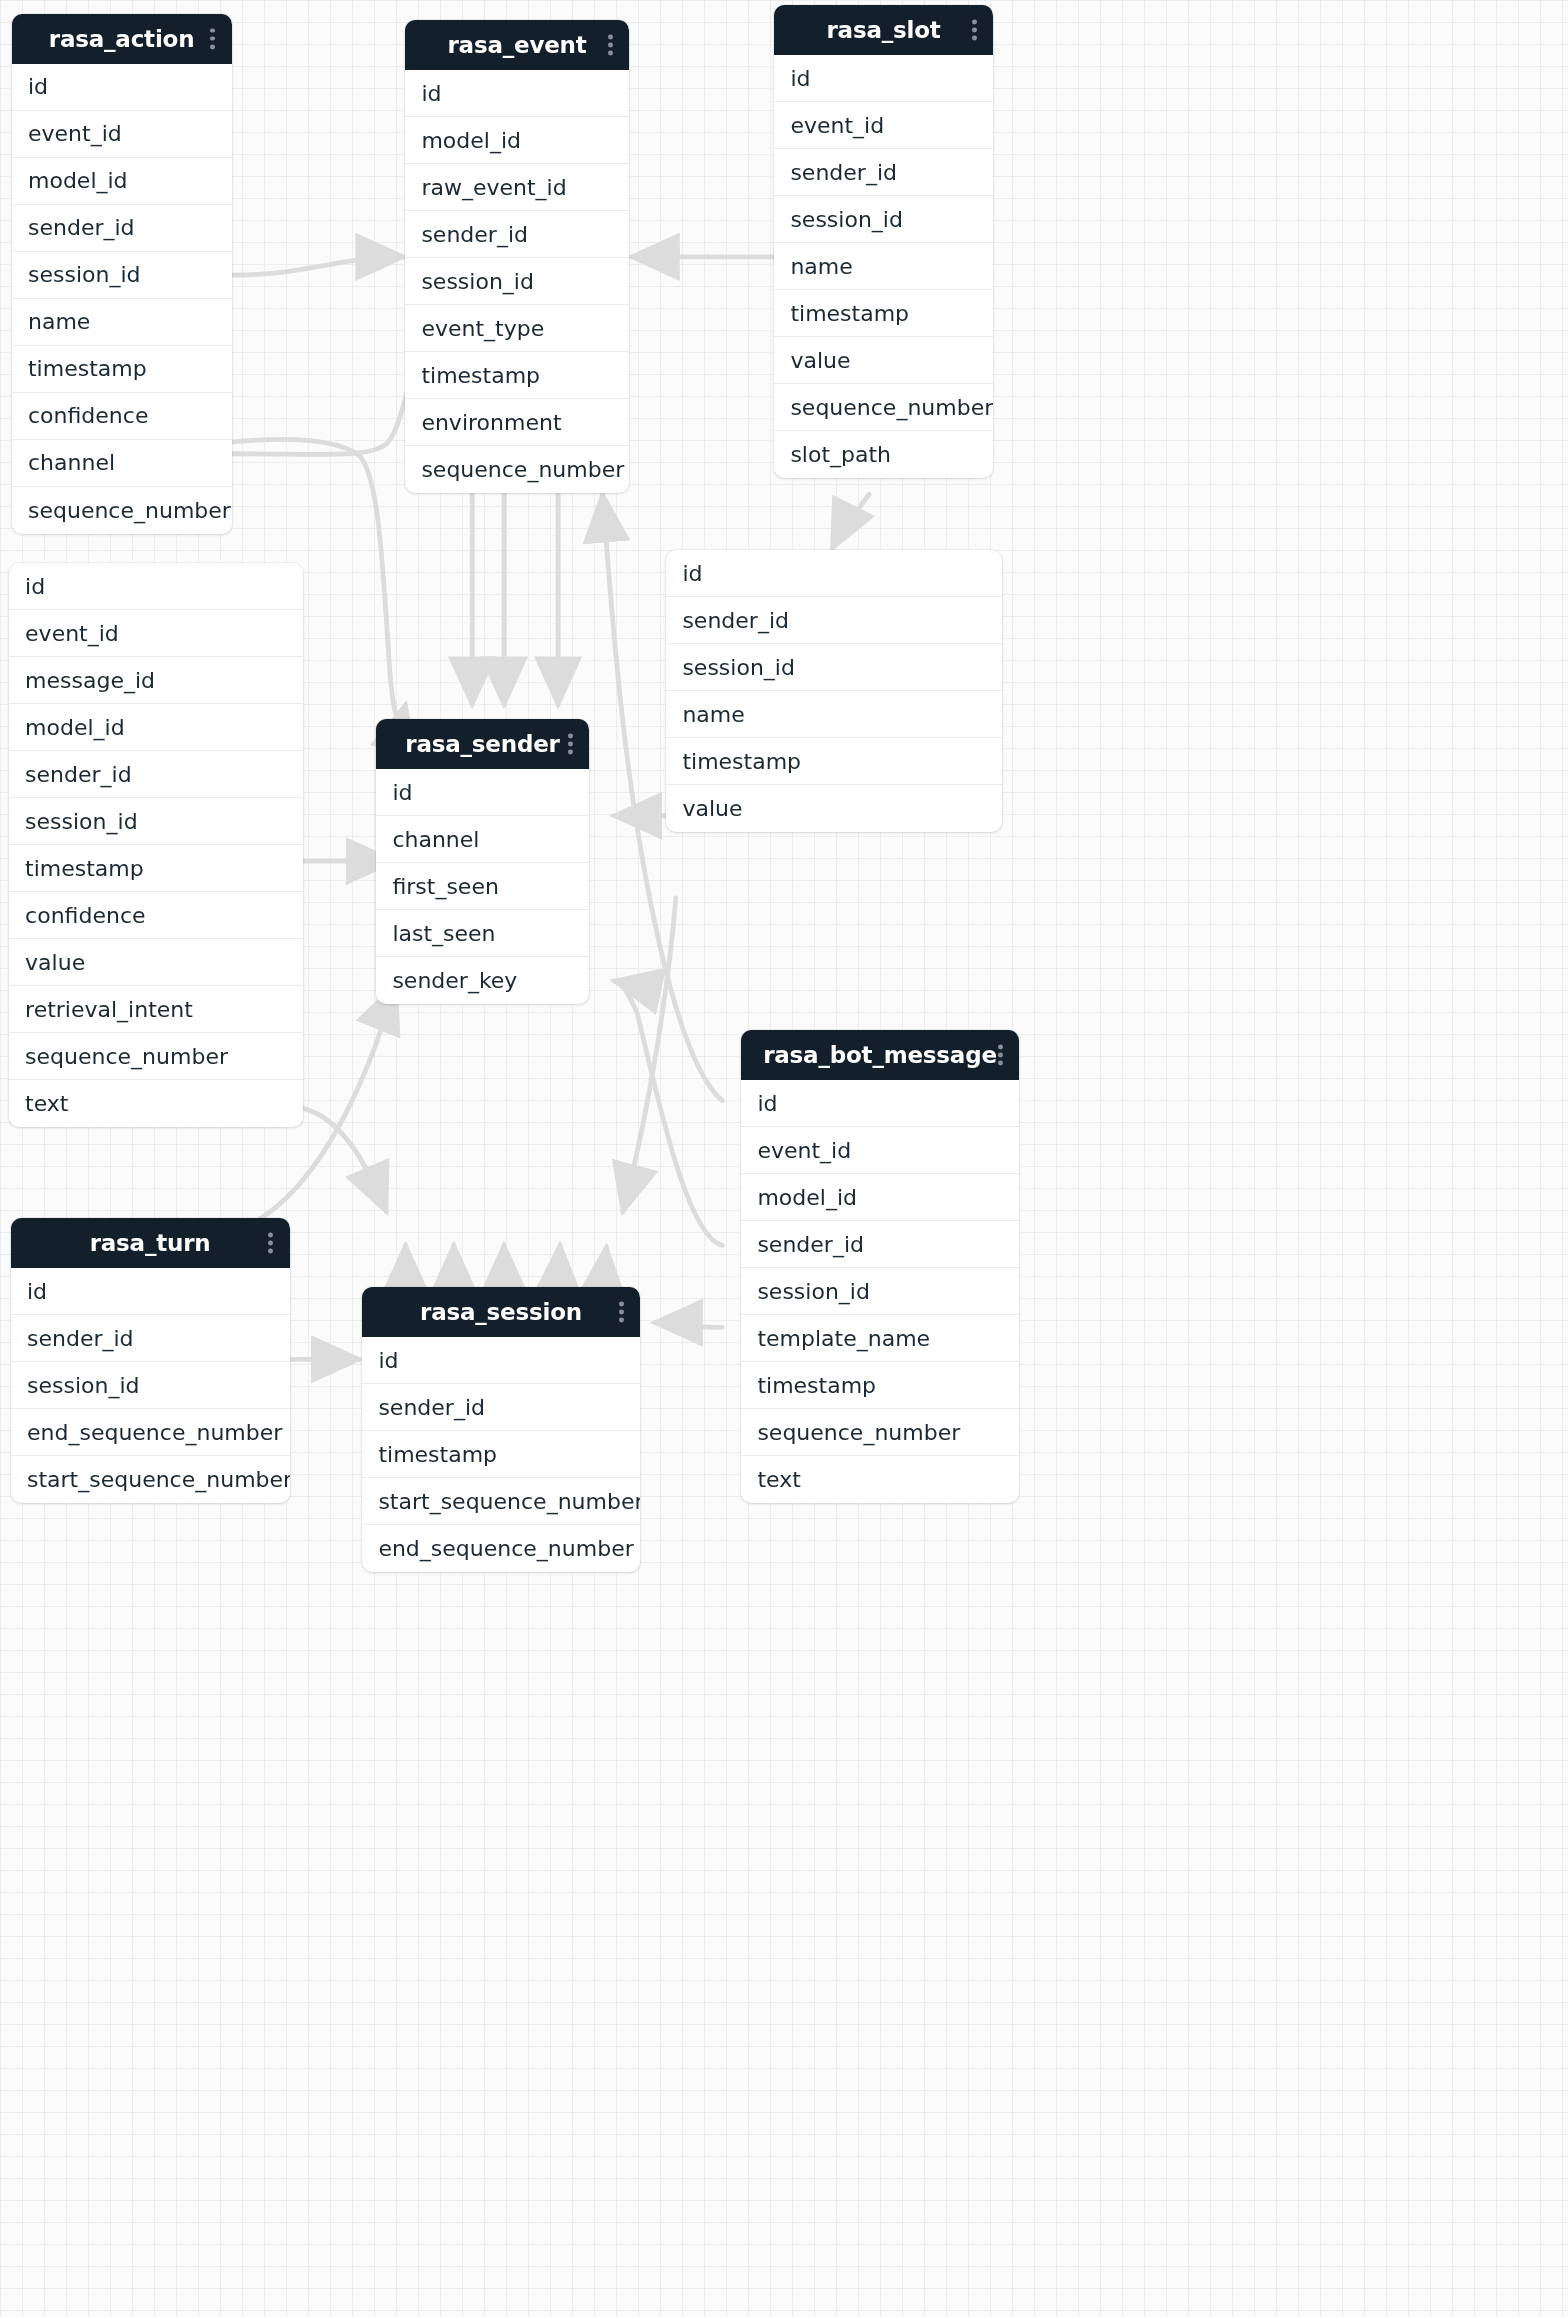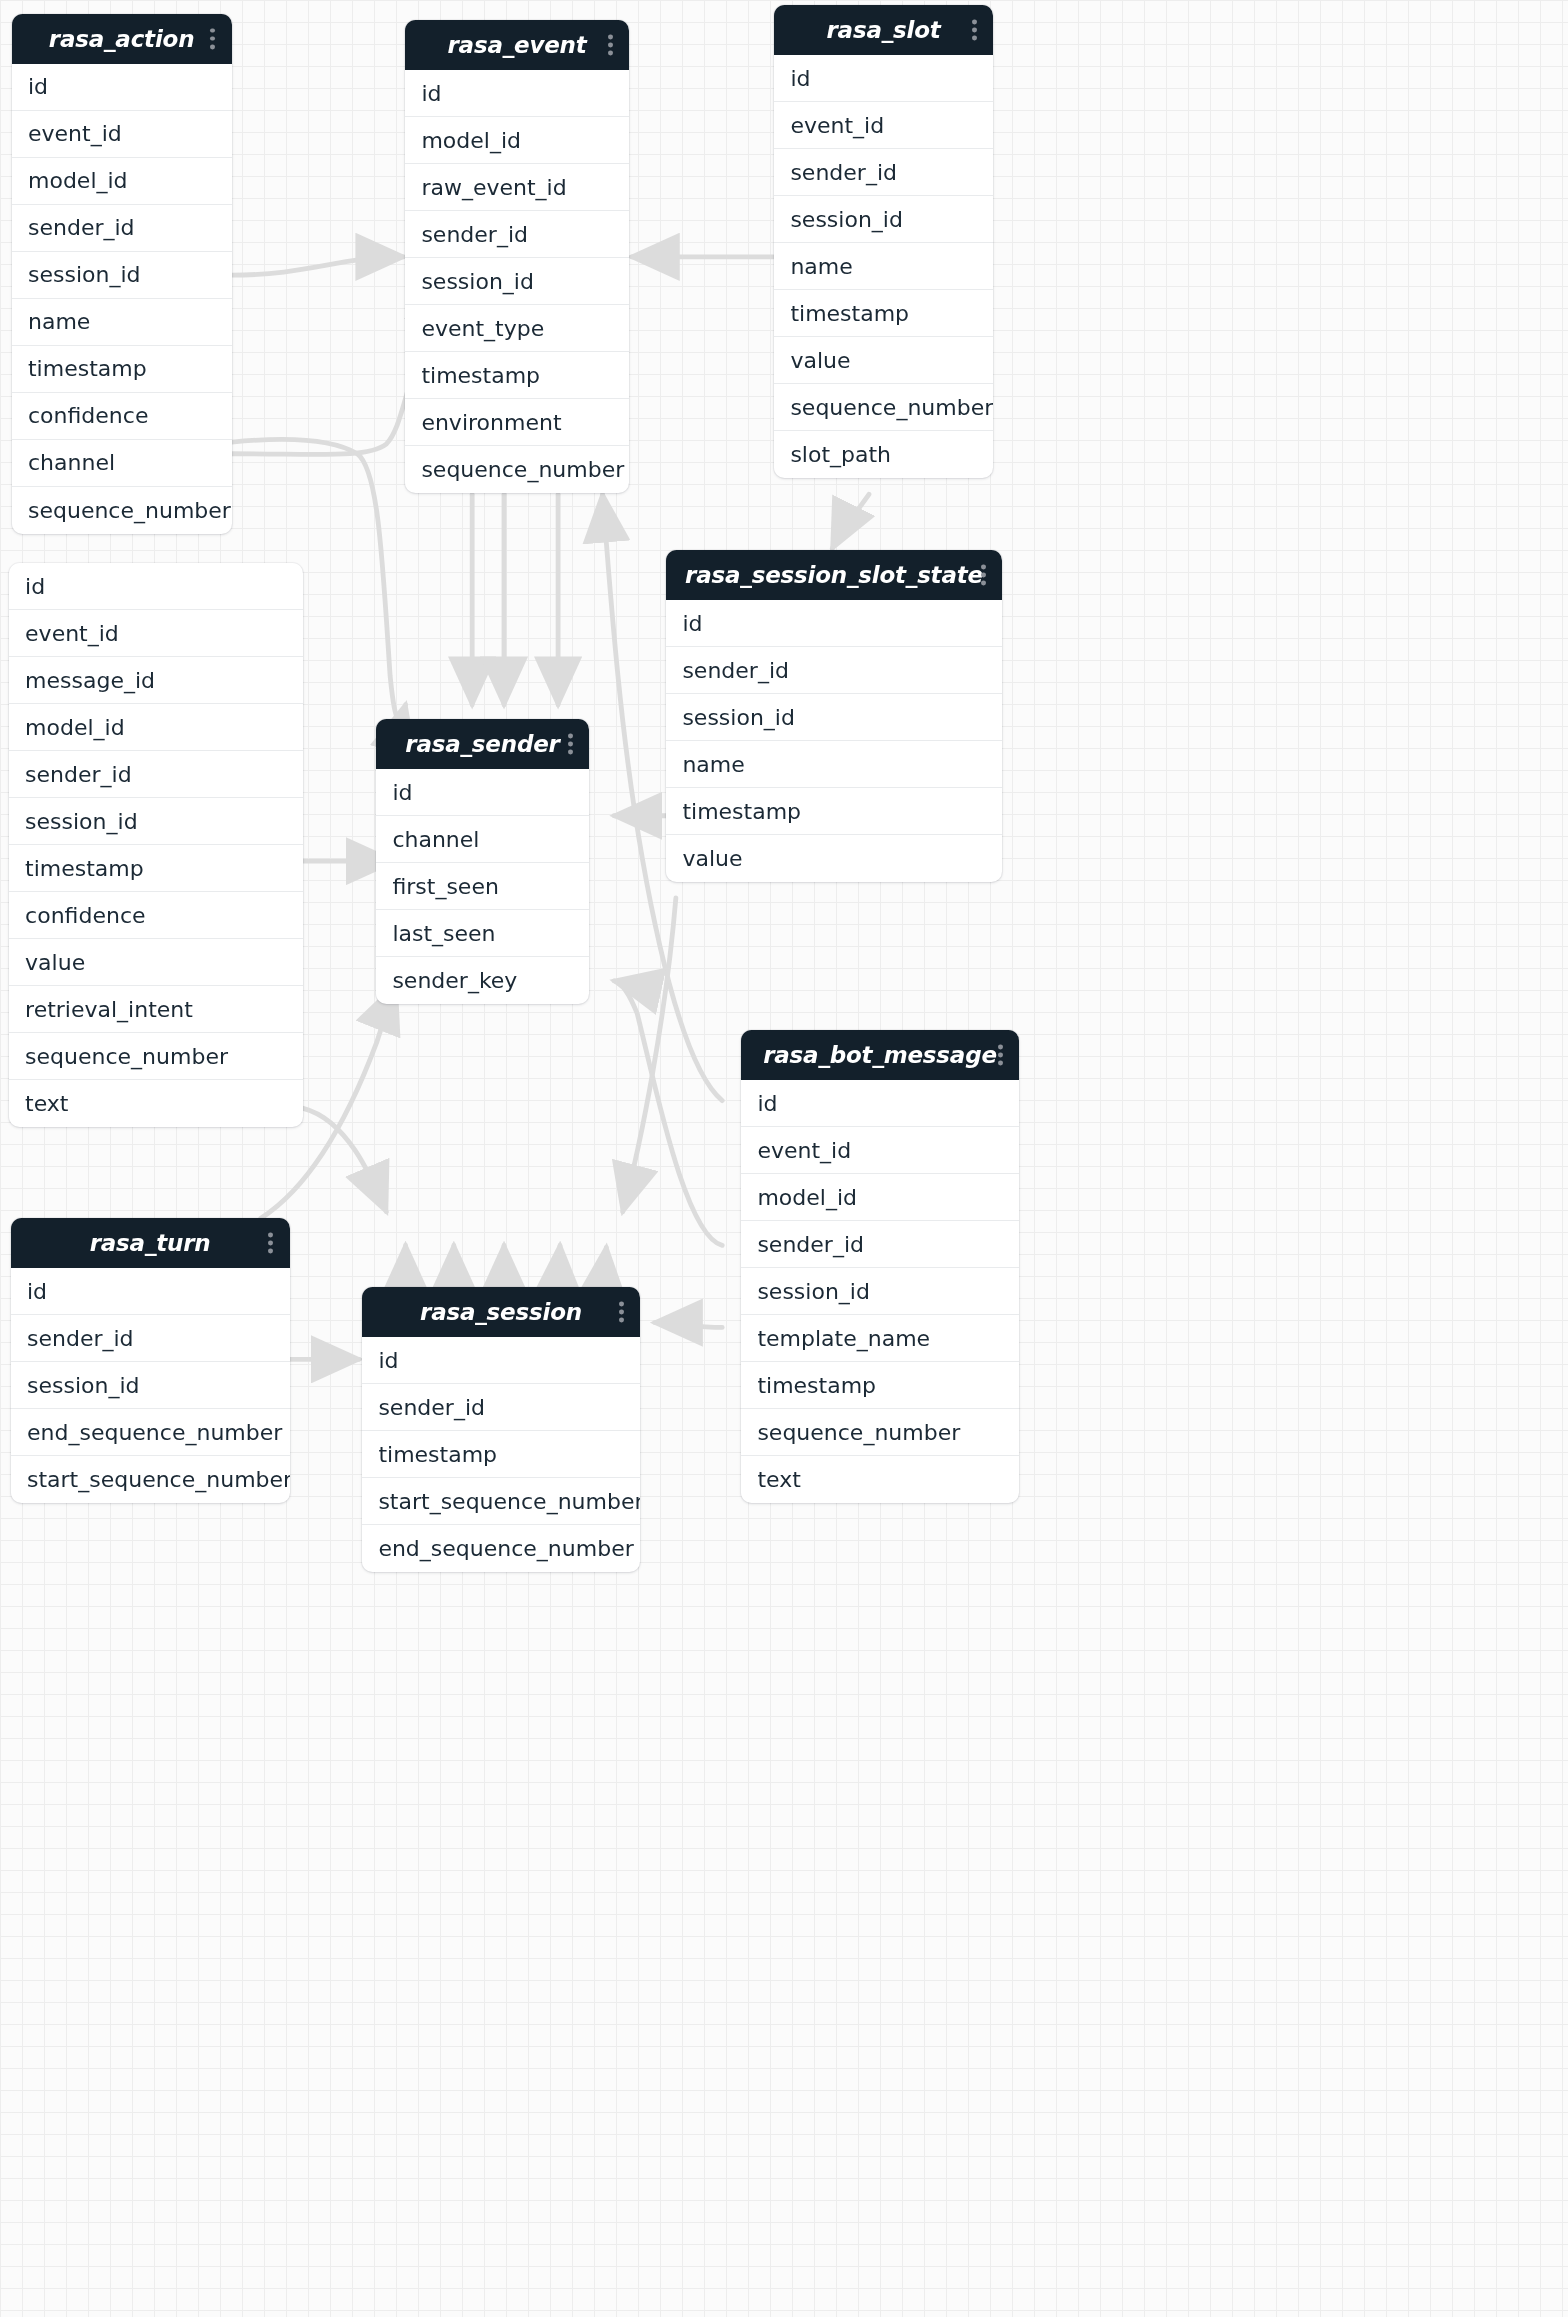--- a/index.html
+++ b/index.html
@@ -26,21 +26,20 @@
   }
   .entity-header{
     background:#13202b;
     color:#ffffff;
     height:50px;
     display:flex;
     align-items:center;
     position:relative;
     padding:0 13.5px;
     box-sizing:border-box;
-    font-style:italic;
   }
   .entity-title{
     font-weight:bold;
     font-size:23px;
     letter-spacing:-0.2px;
     white-space:nowrap;
     text-align:center;
     flex:1;
   }
   .kebab-icon{
@@ -169,28 +168,20 @@
         <div class="field-row">sender_id</div>
         <div class="field-row">session_id</div>
         <div class="field-row">timestamp</div>
         <div class="field-row">confidence</div>
         <div class="field-row">value</div>
         <div class="field-row">retrieval_intent</div>
         <div class="field-row">sequence_number</div>
         <div class="field-row">text</div>
       </div>
       <div class="entity" style="left: 666px; top: 550px; width: 336px;">
-        <div class="entity-header">
-          <div class="entity-title">rasa_session_slot_state</div>
-          <div class="kebab-icon">
-            <i></i>
-            <i></i>
-            <i></i>
-          </div>
-        </div>
         <div class="field-row">id</div>
         <div class="field-row">sender_id</div>
         <div class="field-row">session_id</div>
         <div class="field-row">name</div>
         <div class="field-row">timestamp</div>
         <div class="field-row">value</div>
       </div>
       <div class="entity" style="left: 376px; top: 719px; width: 213px;">
         <div class="entity-header">
           <div class="entity-title">rasa_sender</div>

